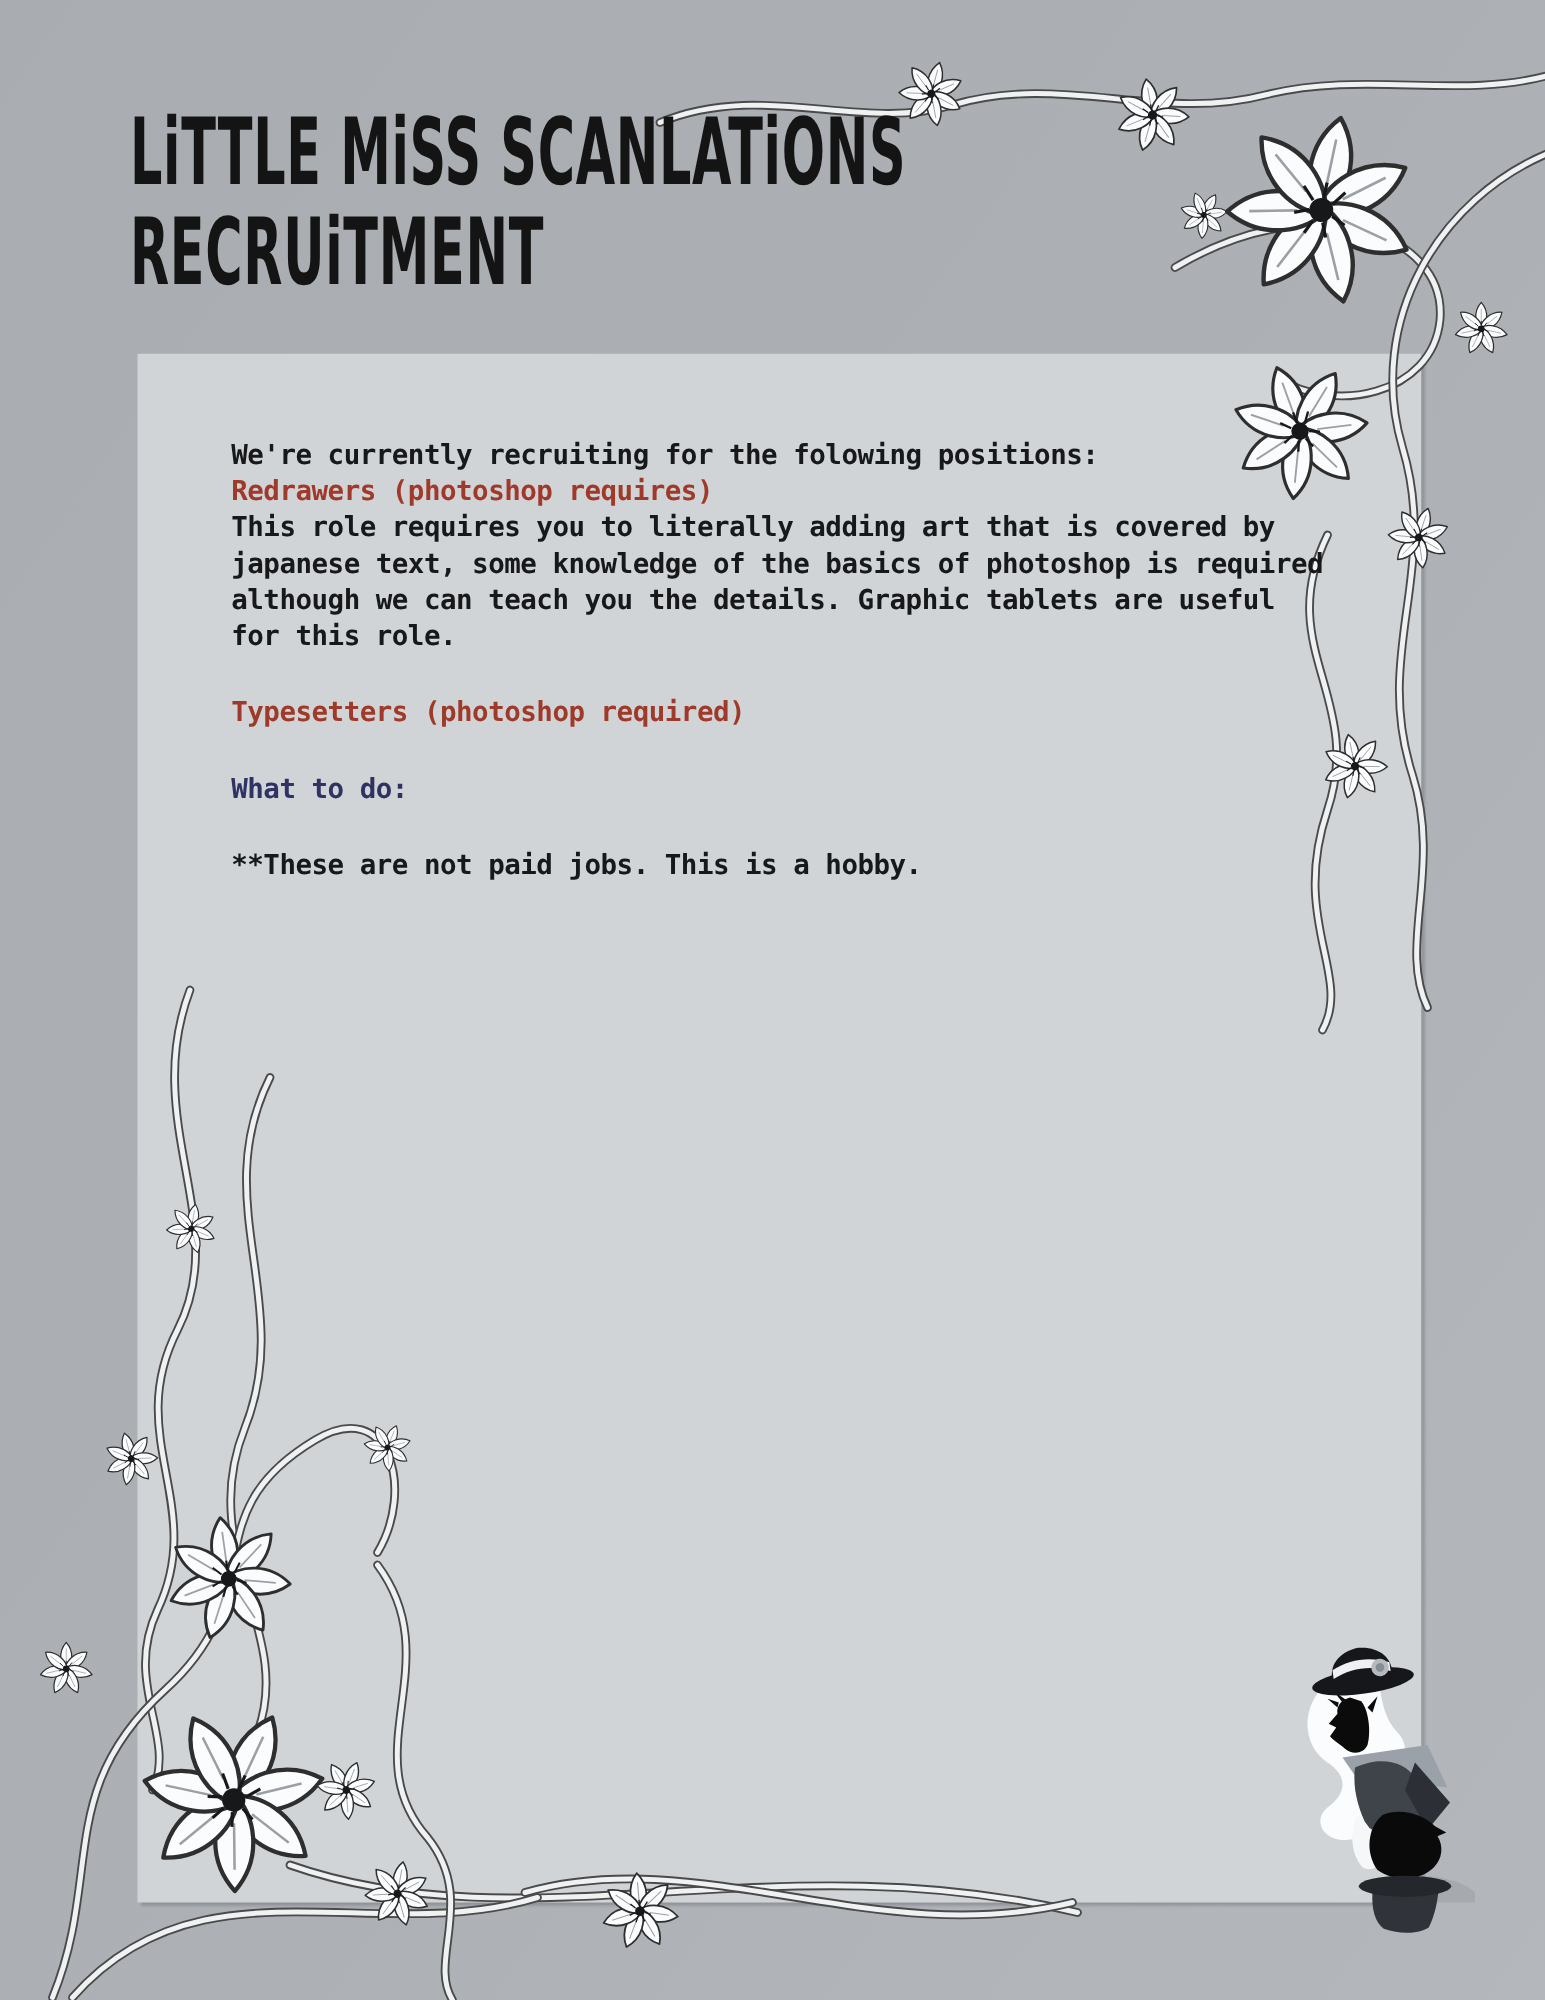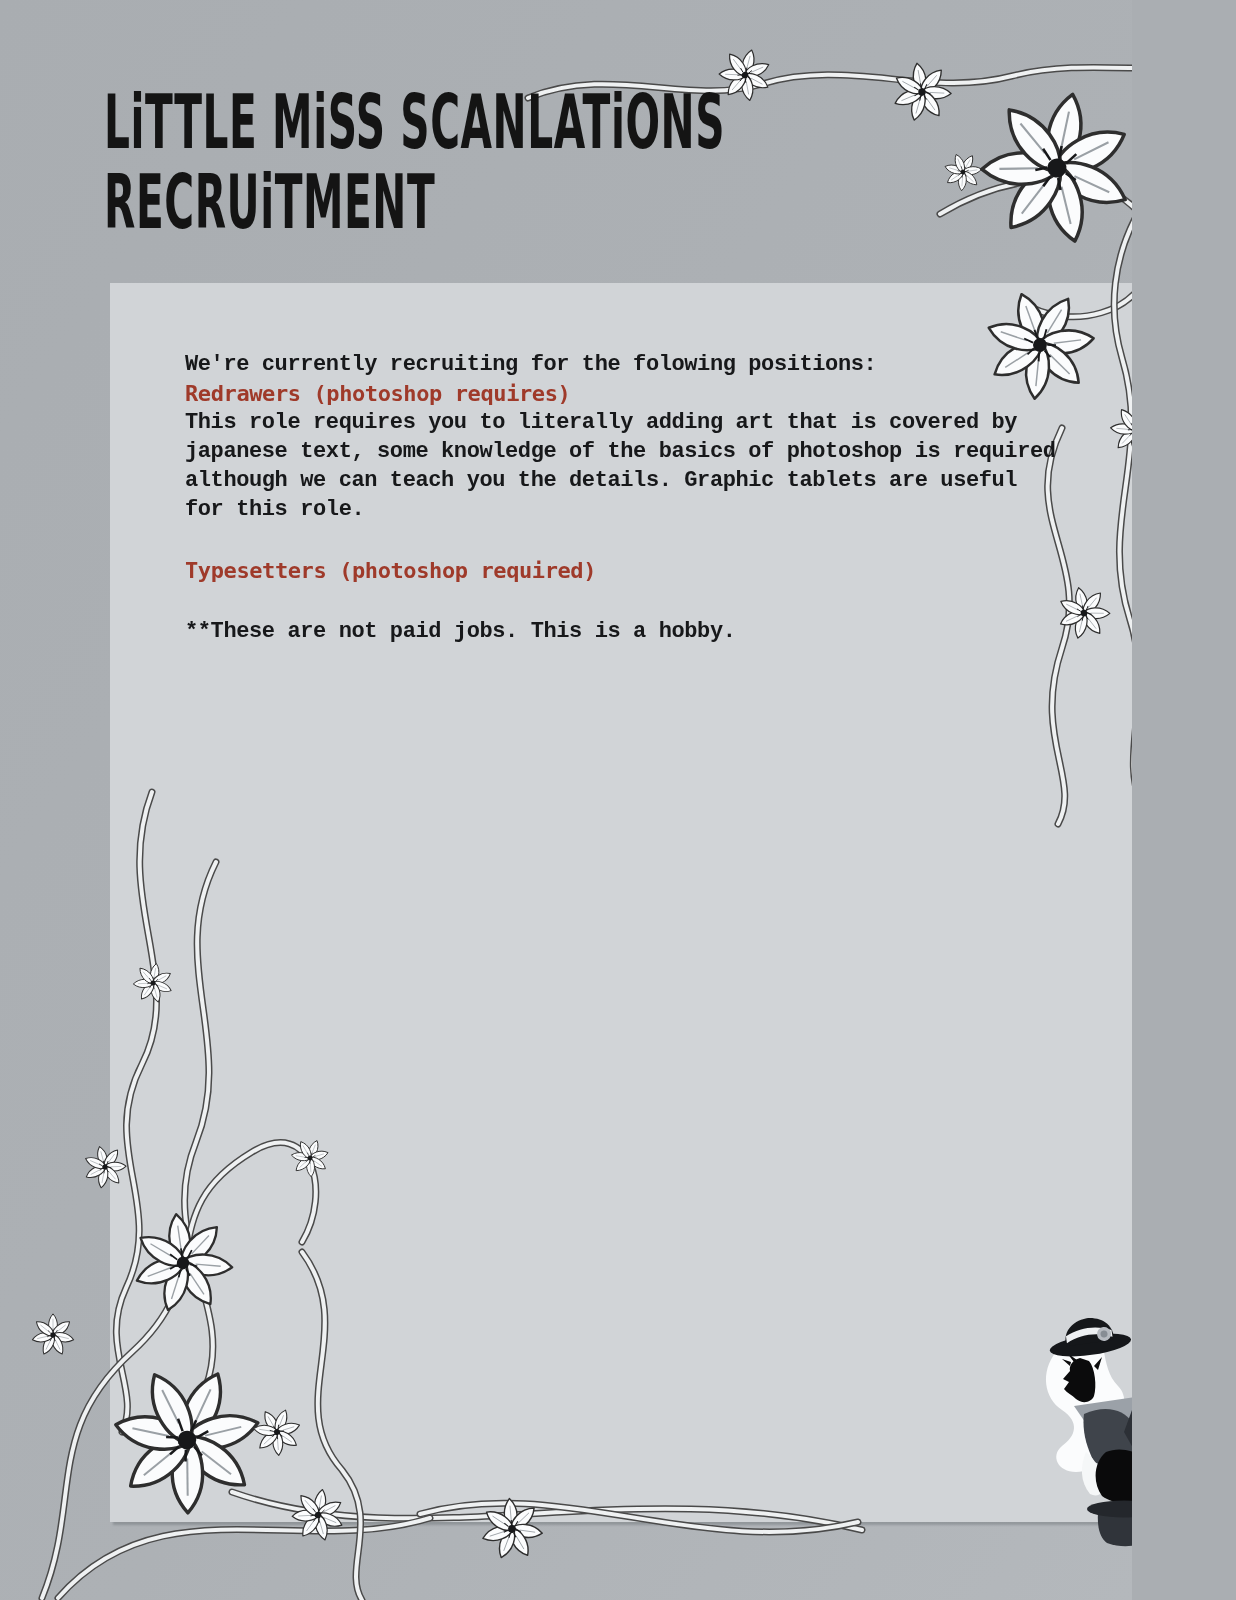--- a/index.html
+++ b/index.html
@@ -1,32 +1,32 @@
 <!DOCTYPE html>
 <html><head>
 <meta charset="utf-8">
 <style>
   html,body{margin:0;padding:0;}
   body{width:1236px;height:1600px;background:#aaaeb2;font-family:"DejaVu Sans","Liberation Sans",sans-serif;}
-  .poster{position:relative;width:1132px;height:1600px;overflow:hidden;
+  .poster{position:relative;width:1236px;height:1600px;overflow:hidden;
           background:linear-gradient(125deg,#a9adb1 0%,#adb1b5 55%,#b4b8bc 100%);}
   .panel{position:absolute;left:110px;top:283px;width:1027px;height:1239px;
          background:#d1d4d7;box-shadow:3px 3px 2px rgba(70,75,80,.28);}
   .decor{position:absolute;left:0;top:0;width:1236px;height:1600px;pointer-events:none;}
 
   .title{position:absolute;left:104px;top:82px;color:#141414;
          font-family:"DejaVu Sans","Liberation Sans",sans-serif;font-weight:bold;
          font-size:74px;line-height:80px;letter-spacing:1px;white-space:nowrap;
          transform:scaleX(0.55);transform-origin:0 0;}
 
   .content{position:absolute;left:185px;top:350px;width:950px;
            font-family:"DejaVu Sans Mono","Liberation Mono",monospace;
            font-weight:bold;font-size:22px;line-height:29px;letter-spacing:-0.4px;
            color:#17181a;}
-  .content p{margin:0;white-space:pre-line;font-family:Liberation Mono, monospace;}
+  .content p{margin:0;white-space:pre-line;}
   .content h2{margin:0;font:inherit;}
   .intro{margin-bottom:38px;}
   .content section{margin-bottom:32px;}
   .role{color:#9f3a2a;}
   .what{color:#2f3263;}
 
   
   .petals{fill:#fbfcfd;stroke:#2e2e2e;stroke-width:2.2;stroke-linejoin:round;}
   .ribs{stroke:#9aa0a5;stroke-width:1.3;fill:none;}
   .fc{fill:#17181a;}
@@ -173,18 +173,19 @@
 japanese text, some knowledge of the basics of photoshop is required
 although we can teach you the details. Graphic tablets are useful
 for this role.</p>
     </section>
 
     <section>
       <h2 class="role">Typesetters (photoshop required)</h2>
     </section>
 
     <section>
+      <h2 class="what">What to do:</h2>
     </section>
 
     <p class="footnote">**These are not paid jobs. This is a hobby.</p>
   </div>
 
 </div>
 
 </body></html>

